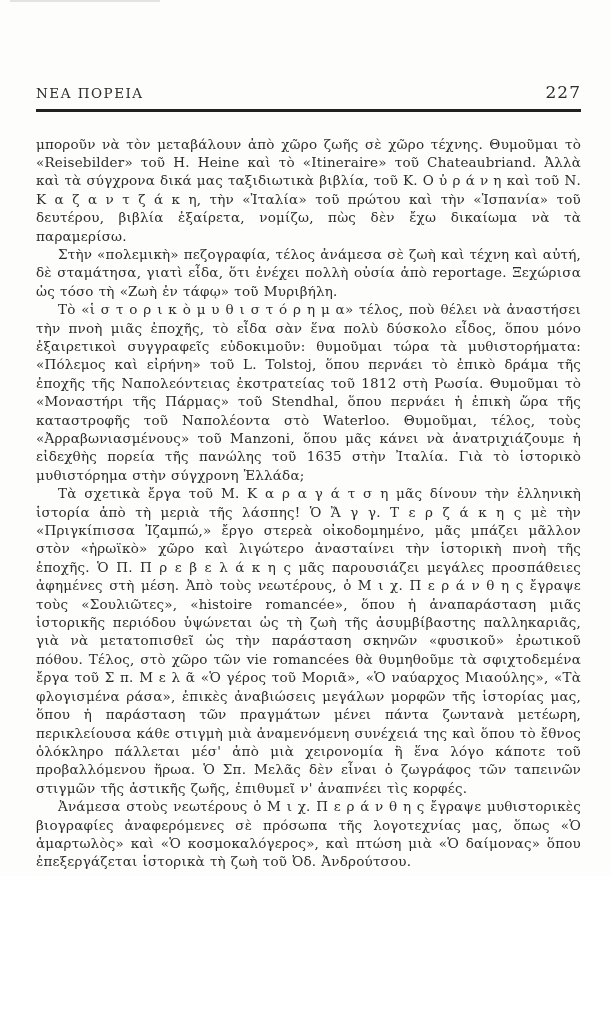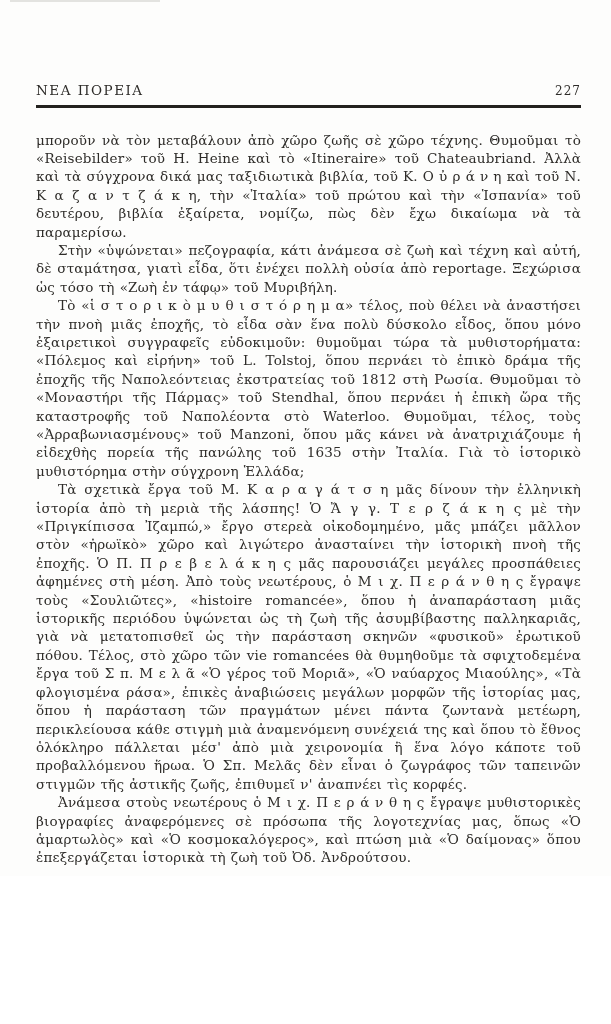--- a/index.html
+++ b/index.html
@@ -36,21 +36,21 @@
     display: flex;
     justify-content: space-between;
     align-items: baseline;
   }
   .journal-title {
     font-size: 13.5px;
     letter-spacing: 1.5px;
     font-weight: normal;
   }
   .page-number {
-    font-size: 12px;
+    font-size: 17px;
     letter-spacing: 1px;
     text-align: center;
   }
   .header-rule {
     margin-top: 7px;
     height: 2.5px;
     background: #23211e;
   }
 
   .body-text {
@@ -75,21 +75,21 @@
 
     <div class="page-header">
       <span class="journal-title">ΝΕΑ ΠΟΡΕΙΑ</span>
       <span class="page-number">227</span>
     </div>
 
     <div class="header-rule"></div>
 
     <div class="body-text">
       <p>μποροῦν νὰ τὸν μεταβάλουν ἀπὸ χῶρο ζωῆς σὲ χῶρο τέχνης. Θυμοῦμαι τὸ «Reisebilder» τοῦ H. Heine καὶ τὸ «Itineraire» τοῦ Chateaubriand. Ἀλλὰ καὶ τὰ σύγχρονα δικά μας ταξιδιωτικὰ βιβλία, τοῦ Κ. Ο ὐ ρ ά ν η καὶ τοῦ Ν. Κ α ζ α ν τ ζ ά κ η, τὴν «Ἰταλία» τοῦ πρώτου καὶ τὴν «Ἱσπανία» τοῦ δευτέρου, βιβλία ἐξαίρετα, νομίζω, πὼς δὲν ἔχω δικαίωμα νὰ τὰ παραμερίσω.</p>
-      <p class="indented">Στὴν «ὑψώνεται» πεζογραφία, κάτι ἀνάμεσα σὲ ζωὴ καὶ τέχνη καὶ αὐτή, δὲ σταμάτησα, γιατὶ εἶδα, ὅτι ἐνέχει πολλὴ οὐσία ἀπὸ reportage. Ξεχώρισα ὡς τόσο τὴ «Ζωὴ ἐν τάφῳ» τοῦ Μυριβήλη.</p>
+      <p class="indented">Στὴν «πολεμικὴ» πεζογραφία, τέλος ἀνάμεσα σὲ ζωὴ καὶ τέχνη καὶ αὐτή, δὲ σταμάτησα, γιατὶ εἶδα, ὅτι ἐνέχει πολλὴ οὐσία ἀπὸ reportage. Ξεχώρισα ὡς τόσο τὴ «Ζωὴ ἐν τάφῳ» τοῦ Μυριβήλη.</p>
       <p class="indented">Τὸ «ἱ σ τ ο ρ ι κ ὸ  μ υ θ ι σ τ ό ρ η μ α» τέλος, ποὺ θέλει νὰ ἀναστήσει τὴν πνοὴ μιᾶς ἐποχῆς, τὸ εἶδα σὰν ἕνα πολὺ δύσκολο εἶδος, ὅπου μόνο ἐξαιρετικοὶ συγγραφεῖς εὐδοκιμοῦν: θυμοῦμαι τώρα τὰ μυθιστορήματα: «Πόλεμος καὶ εἰρήνη» τοῦ L. Tolstoj, ὅπου περνάει τὸ ἐπικὸ δράμα τῆς ἐποχῆς τῆς Ναπολεόντειας ἐκστρατείας τοῦ 1812 στὴ Ρωσία. Θυμοῦμαι τὸ «Μοναστήρι τῆς Πάρμας» τοῦ Stendhal, ὅπου περνάει ἡ ἐπικὴ ὥρα τῆς καταστροφῆς τοῦ Ναπολέοντα στὸ Waterloo. Θυμοῦμαι, τέλος, τοὺς «Ἀρραβωνιασμένους» τοῦ Manzoni, ὅπου μᾶς κάνει νὰ ἀνατριχιάζουμε ἡ εἰδεχθὴς πορεία τῆς πανώλης τοῦ 1635 στὴν Ἰταλία. Γιὰ τὸ ἱστορικὸ μυθιστόρημα στὴν σύγχρονη Ἑλλάδα;</p>
       <p class="indented">Τὰ σχετικὰ ἔργα τοῦ Μ. Κ α ρ α γ ά τ σ η  μᾶς δίνουν τὴν ἑλληνικὴ ἱστορία ἀπὸ τὴ μεριὰ τῆς λάσπης! Ὁ Ἄ γ γ.  Τ ε ρ ζ ά κ η ς μὲ τὴν «Πριγκίπισσα Ἰζαμπώ,» ἔργο στερεὰ οἰκοδομημένο, μᾶς μπάζει μᾶλλον στὸν «ἡρωϊκὸ» χῶρο καὶ λιγώτερο ἀνασταίνει τὴν ἱστορικὴ πνοὴ τῆς ἐποχῆς. Ὁ Π. Π ρ ε β ε λ ά κ η ς  μᾶς παρουσιάζει μεγάλες προσπάθειες ἀφημένες στὴ μέση. Ἀπὸ τοὺς νεωτέρους, ὁ Μ ι χ.  Π ε ρ ά ν θ η ς  ἔγραψε τοὺς «Σουλιῶτες», «histoire romancée», ὅπου ἡ ἀναπαράσταση μιᾶς ἱστορικῆς περιόδου ὑψώνεται ὡς τὴ ζωὴ τῆς ἀσυμβίβαστης παλληκαριᾶς, γιὰ νὰ μετατοπισθεῖ ὡς τὴν παράσταση σκηνῶν «φυσικοῦ» ἐρωτικοῦ πόθου. Τέλος, στὸ χῶρο τῶν  vie romancées θὰ θυμηθοῦμε τὰ σφιχτοδεμένα ἔργα τοῦ Σ π.  Μ ε λ ᾶ  «Ὁ γέρος τοῦ Μοριᾶ», «Ὁ ναύαρχος Μιαούλης», «Τὰ φλογισμένα ράσα», ἐπικὲς ἀναβιώσεις μεγάλων μορφῶν τῆς ἱστορίας μας, ὅπου ἡ παράσταση τῶν πραγμάτων μένει πάντα ζωντανὰ μετέωρη, περικλείουσα κάθε στιγμὴ μιὰ ἀναμενόμενη συνέχειά της καὶ ὅπου τὸ ἔθνος ὁλόκληρο πάλλεται μέσ' ἀπὸ μιὰ χειρονομία ἢ ἕνα λόγο κάποτε τοῦ προβαλλόμενου ἥρωα. Ὁ Σπ. Μελᾶς δὲν εἶναι ὁ ζωγράφος τῶν ταπεινῶν στιγμῶν τῆς ἀστικῆς ζωῆς, ἐπιθυμεῖ ν' ἀναπνέει τὶς κορφές.</p>
       <p class="indented">Ἀνάμεσα στοὺς νεωτέρους ὁ Μ ι χ.  Π ε ρ ά ν θ η ς  ἔγραψε μυθιστορικὲς βιογραφίες ἀναφερόμενες σὲ πρόσωπα τῆς λογοτεχνίας μας, ὅπως «Ὁ ἁμαρτωλὸς» καὶ «Ὁ κοσμοκαλόγερος», καὶ πτώση μιὰ «Ὁ δαίμονας» ὅπου ἐπεξεργάζεται ἱστορικὰ τὴ ζωὴ τοῦ Ὀδ. Ἀνδρούτσου.</p>
     </div>
 
   </div>
 
   <div class="artifact mid-noise"></div>
   <div class="artifact bottom-edge"></div>
   <div class="artifact bottom-mid"></div>

